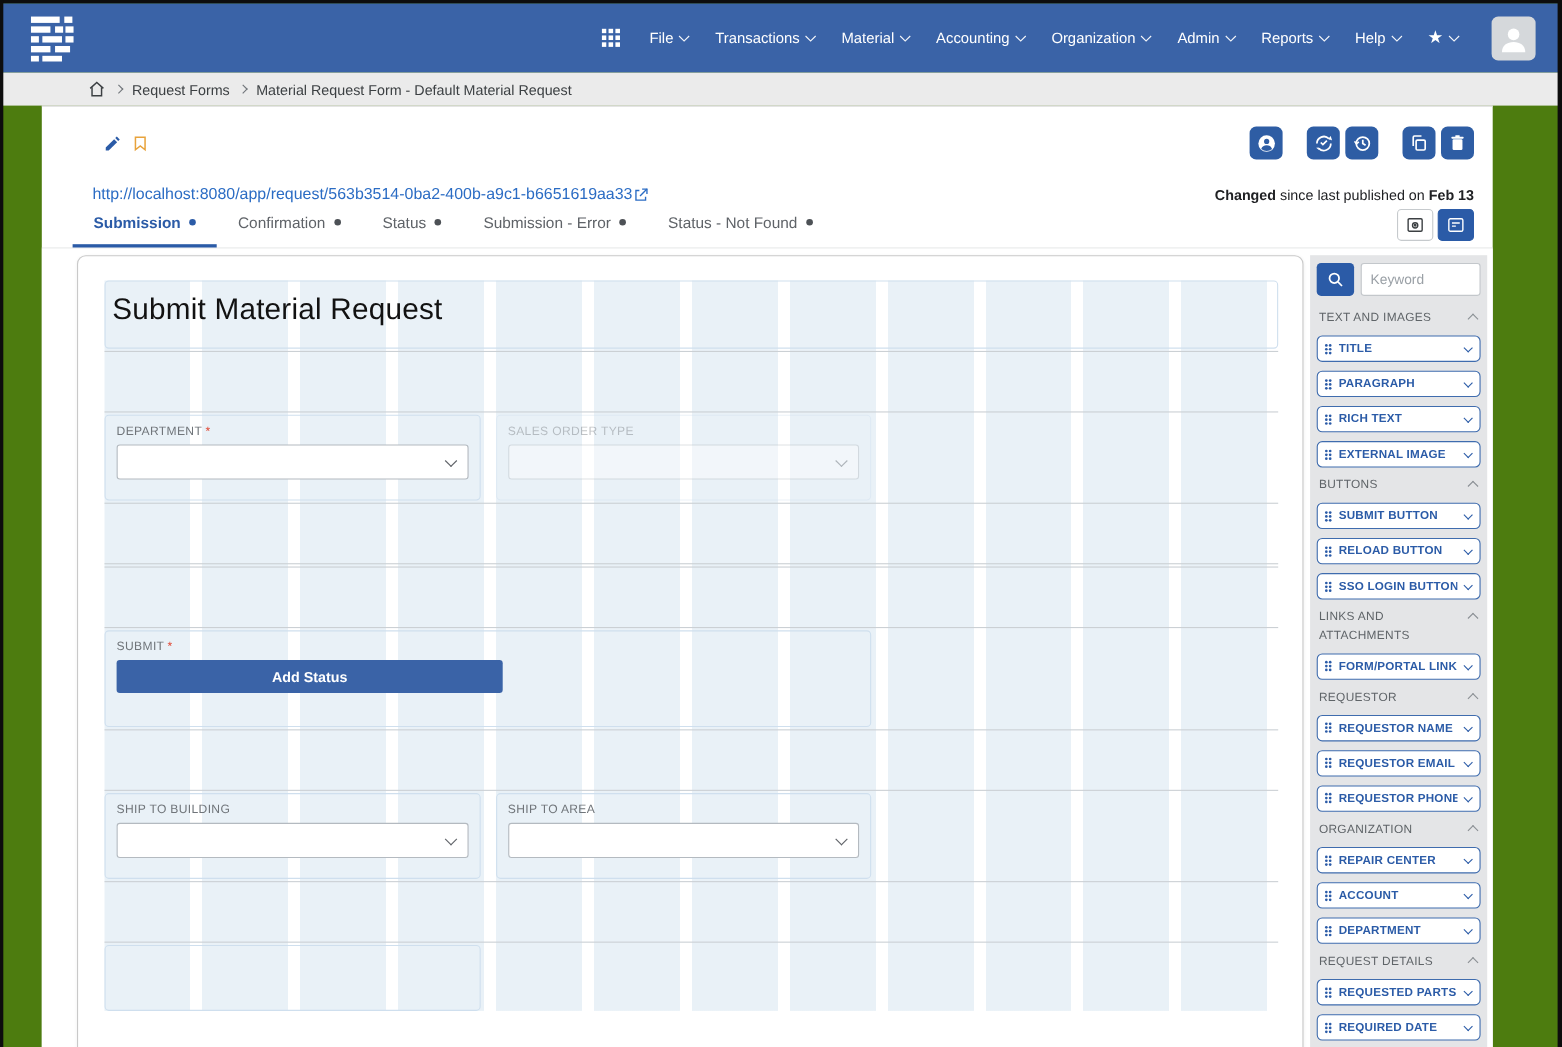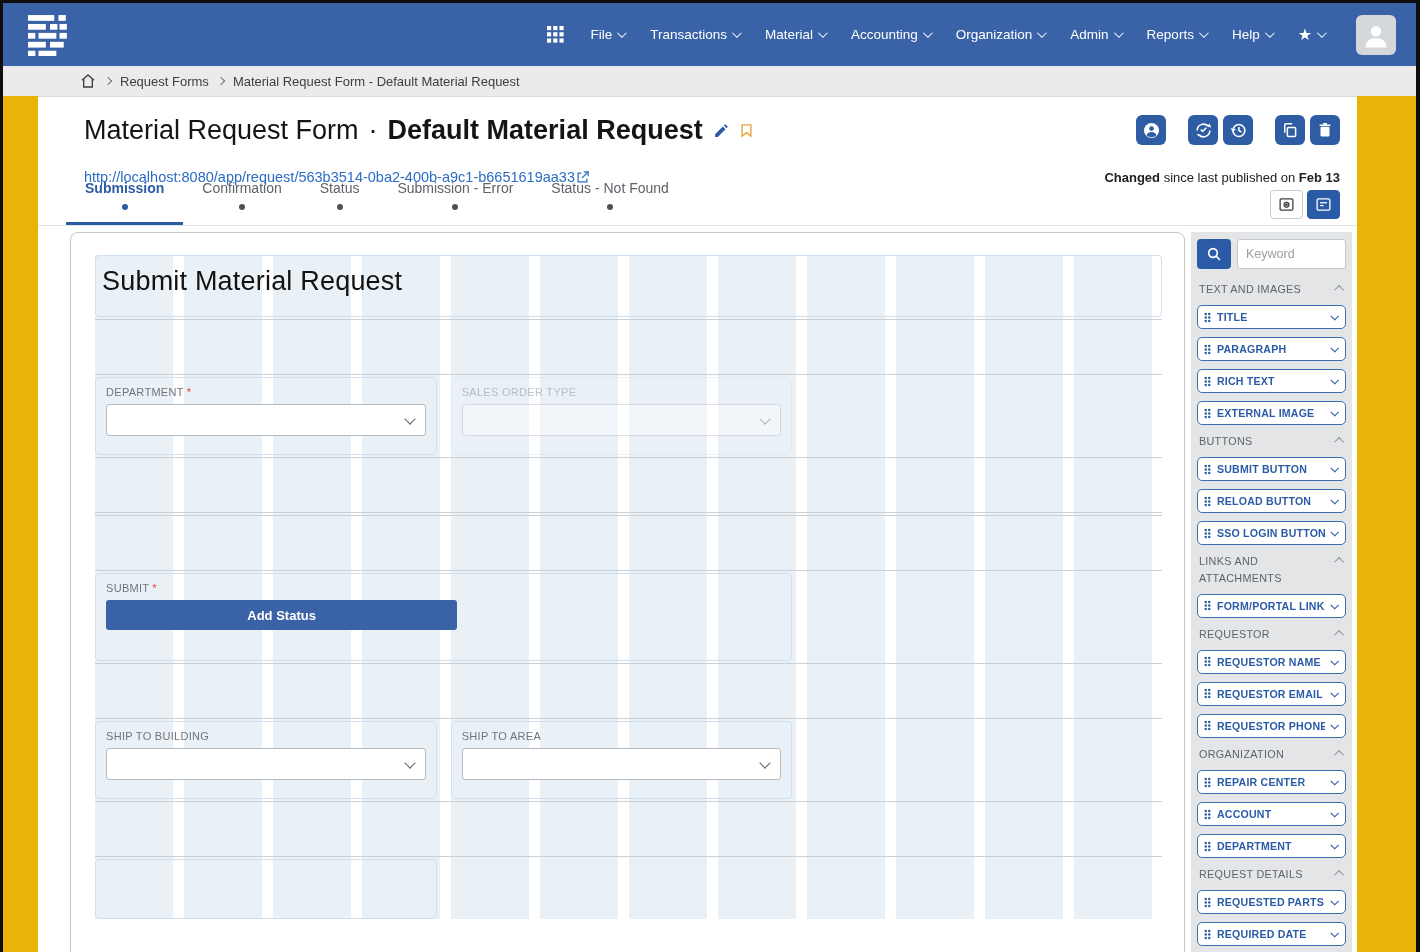--- a/index.html
+++ b/index.html
@@ -1,18 +1,18 @@
 <!DOCTYPE html>
 <html><head>
 <meta charset="utf-8">
 <style>
   * { margin:0; padding:0; box-sizing:border-box; }
   html,body { width:1420px; height:952px; }
   body { font-family:"Liberation Sans", sans-serif; background:#ececec; }
-  .page { position:relative; width:1420px; height:952px; overflow:hidden; background:#eab308; }
+  .page { position:relative; width:1420px; height:952px; overflow:hidden; background:#4d7c0f; }
 
   
   .edge-top { position:absolute; left:0; top:0; width:100%; height:3px; background:#0d0d0d; z-index:50; }
   .edge-left { position:absolute; left:0; top:0; width:3px; height:100%; background:#0d0d0d; z-index:50; }
   .edge-right { position:absolute; right:0; top:0; width:4px; height:100%; background:#0d0d0d; z-index:50; }
 
   
   .navbar { position:absolute; left:0; top:3px; width:100%; height:63px; background:#3a63a7;
             display:flex; align-items:center; padding:0 24px 0 28px; }
   .logo { width:42px; height:42px; flex:0 0 auto; }
@@ -38,21 +38,21 @@
   .title-icons { display:flex; align-items:center; gap:9px; margin-left:10px; }
   .actions { margin-left:auto; display:flex; align-items:center; }
   .act-btn { width:30px; height:30px; border-radius:6px; background:#2e5da4; border:none; display:flex; align-items:center; justify-content:center; cursor:pointer; }
   .gap22{ width:22px; } .gap5{ width:5px; }
   .url-line { display:flex; align-items:flex-end; height:34px; }
   .url-link { color:#2b6cc4; font-size:14.5px; text-decoration:none; display:flex; align-items:center; gap:0; cursor:pointer; }
   .pub-status { margin-left:auto; font-size:13px; color:#202124; }
   .pub-status b { font-weight:bold; }
   .tabs-line { display:flex; align-items:flex-end; height:40px; margin-left:-18px; }
   .tab { display:flex; align-items:center; gap:8px; padding:0 19px 12px 19px; font-size:14px; color:#5f6368; cursor:pointer;
-         border-bottom:3px solid transparent;flex-direction:column; }
+         border-bottom:3px solid transparent; }
   .tab .dot { width:6px; height:6px; border-radius:50%; background:#4d5156; }
   .tab.active { color:#2b5ba7; border-bottom-color:#2b5ba7; font-weight:bold; }
   .tab.active .dot { background:#2b5ba7; }
   .view-toggle { margin-left:auto; display:flex; gap:4px; padding-bottom:6px; }
   .tgl { width:33px; height:29px; border-radius:4px; display:flex; align-items:center; justify-content:center; cursor:pointer; }
   .tgl.inactive { background:#fff; border:1px solid #c6cacd; }
   .tgl.active { background:#2b5ba7; border:1px solid #2b5ba7; }
 
   
   .content-sec { position:relative; height:calc(100% - 129px); padding:6px 0 0 32px; background:#fff; }
@@ -209,25 +209,20 @@
     <span class="crumb-sep"></span>
     <span class="crumb">Request Forms</span>
     <span class="crumb-sep"></span>
     <span class="crumb">Material Request Form - Default Material Request</span>
   </div>
 
   <div class="app-panel">
     <div class="header-sec">
 
       <div class="title-line">
-        <div class="page-title">
-          <span>Material Request Form</span>
-          <span>·</span>
-          <span class="bold">Default Material Request</span>
-        </div>
         <div class="title-icons">
           <span>
             <svg viewBox="0 0 24 24" width="17" height="17" fill="#2b5ba7">
               <path d="M3 17.2 13.8 6.4l3.8 3.8L6.8 21H3z"></path>
                 <path d="M15.2 5l2-2 3.8 3.8-2 2z"></path>
             </svg>
           </span>
           <span>
             <svg viewBox="0 0 24 24" width="15" height="17" fill="none" stroke="#e8a33c" stroke-width="2.2">
               <path d="M5 3h14v18l-7-5.6L5 21z"></path>

